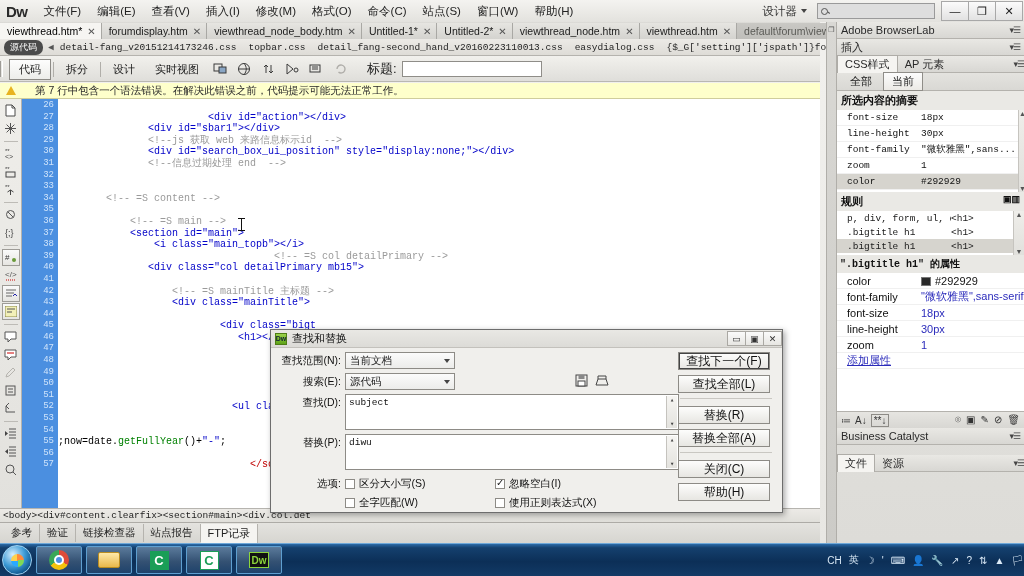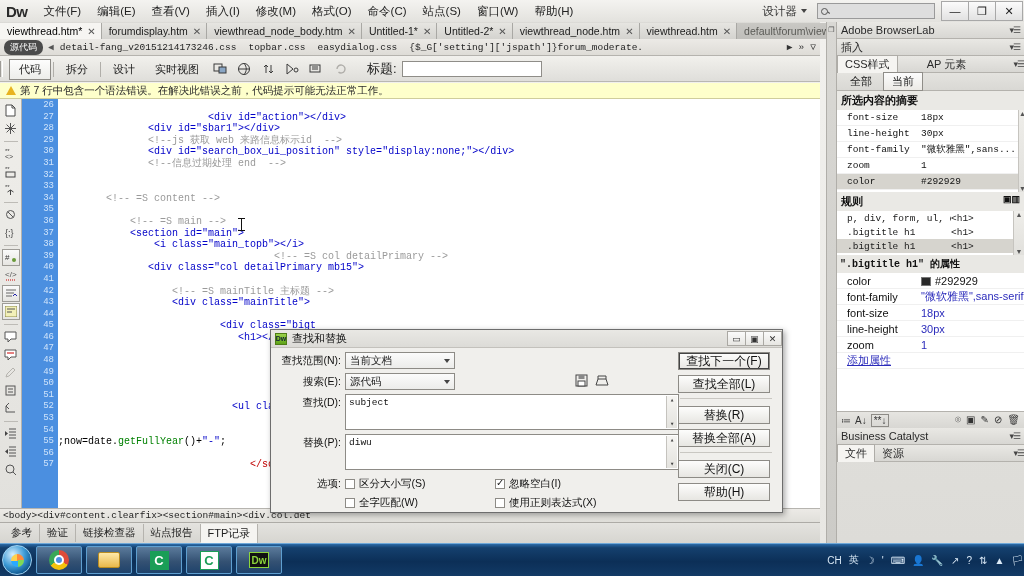--- a/index.html
+++ b/index.html
@@ -60,21 +60,21 @@
   .grip { width:3px;height:16px;border-left:1px solid #9d9b96;border-right:1px solid #fff; margin-right:6px;}
   .vbtn { font-size:11px; padding:2px 9px; color:#1a1a1a; border:1px solid transparent; }
   .vbtn.sel { background:linear-gradient(#fdfdfd,#ededea); border:1px solid #8d8b86; }
   .vsep { width:1px;height:15px;background:#b0aea9;margin:0 2px; }
   .ticon { width:20px;height:18px; margin:0 2px; display:flex;align-items:center;justify-content:center;}
   .titlelab { margin-left:14px; font-size:13px; }
   .titlefield { width:140px;height:16px;background:#fff;border:1px solid #8f8d88; margin-left:5px; }
 
   
   .warn { position:absolute; left:0; top:83px; width:820px; height:16px; background:#feffcb;
-          border-bottom:1px solid #cfcd9c; display:flex; align-items:center; gap:4px;
+          border-bottom:1px solid #cfcd9c; display:flex; align-items:center; gap:19px;
           padding-left:6px; font-size:10.5px; color:#2a2a2a; }
   .wtri { width:0;height:0;border-left:5px solid transparent;border-right:5px solid transparent;
           border-bottom:9px solid #e8b320; position:relative;}
 
   
   .codebar { position:absolute; left:0; top:99px; width:22px; height:409px;
              background:linear-gradient(#efeeea,#e2e1dd); border-right:1px solid #b4b2ad;
              display:flex; flex-direction:column; align-items:center; padding-top:3px; }
   .cbi { width:18px;height:17px; margin-bottom:1px; display:flex;align-items:center;justify-content:center;
          font-size:9px; color:#3a3a3a; }
@@ -280,20 +280,21 @@
       <span>default\forum\viewthread.htm</span>
       <span class="restorebox"></span>
     </div>
   </div>
 
   <div class="relbar">
     <span class="srcpill">源代码</span>
     <span style="color:#555;margin-right:6px;">◀</span>
     <span class="relfile">detail-fang_v20151214173246.css</span>
     <span class="relfile">topbar.css</span>
+    <span class="relfile">detail_fang-second_hand_v20160223110013.css</span>
     <span class="relfile">easydialog.css</span>
     <span class="relfile">{$_G['setting']['jspath']}forum_moderate.</span>
     <span class="relright">
       <span>▶</span>
       <span>»</span>
       <span>▽</span>
     </span>
   </div>
 
   <div class="viewbar">
@@ -525,21 +526,21 @@
 
   <div class="rightpanel">
     <div class="panelbar">
       <span>Adobe BrowserLab</span>
       <span class="opts">▾☰</span>
     </div>
     <div class="panelbar">
       <span>插入</span>
       <span class="opts">▾☰</span>
     </div>
-    <div class="panelbar" style="padding:0;gap:22px;">
+    <div class="panelbar" style="padding:0;">
       <span class="ptab sel">CSS样式</span>
       <span class="ptab">AP 元素</span>
       <span class="opts">▾☰</span>
     </div>
     <div class="subbtns">
       <span class="sbtn">全部</span>
       <span class="sbtn sel">当前</span>
     </div>
     <div class="sechead">所选内容的摘要</div>
     <div style="display:flex;height:82px;">
@@ -630,21 +631,21 @@
         <span>▣</span>
         <span>✎</span>
         <span>⊘</span>
         <span>🗑</span>
       </span>
     </div>
     <div class="panelbar">
       <span>Business Catalyst</span>
       <span class="opts">▾☰</span>
     </div>
-    <div class="panelbar" style="padding:0;">
+    <div class="panelbar" style="padding:0;margin-top:10px;">
       <span class="ptab sel">文件</span>
       <span class="ptab">资源</span>
       <span class="opts">▾☰</span>
     </div>
   </div>
 
   <div class="dlg">
     <div class="dlgtitle">
       <span class="dwico">Dw</span>
       <span class="t">查找和替换</span>

